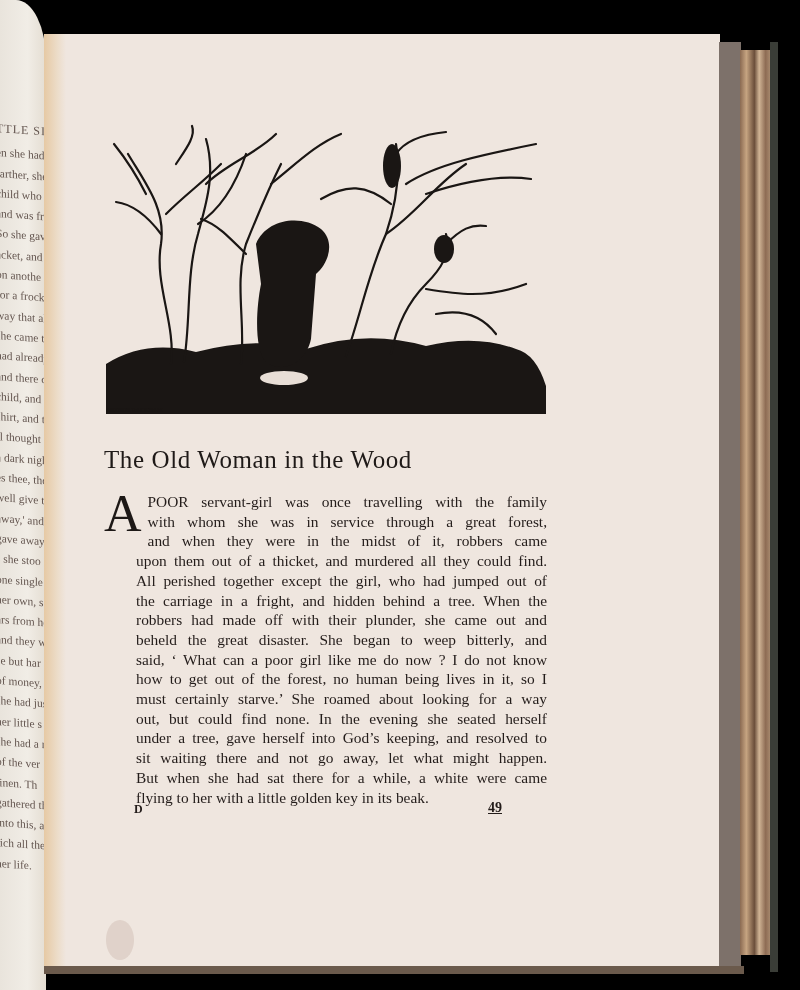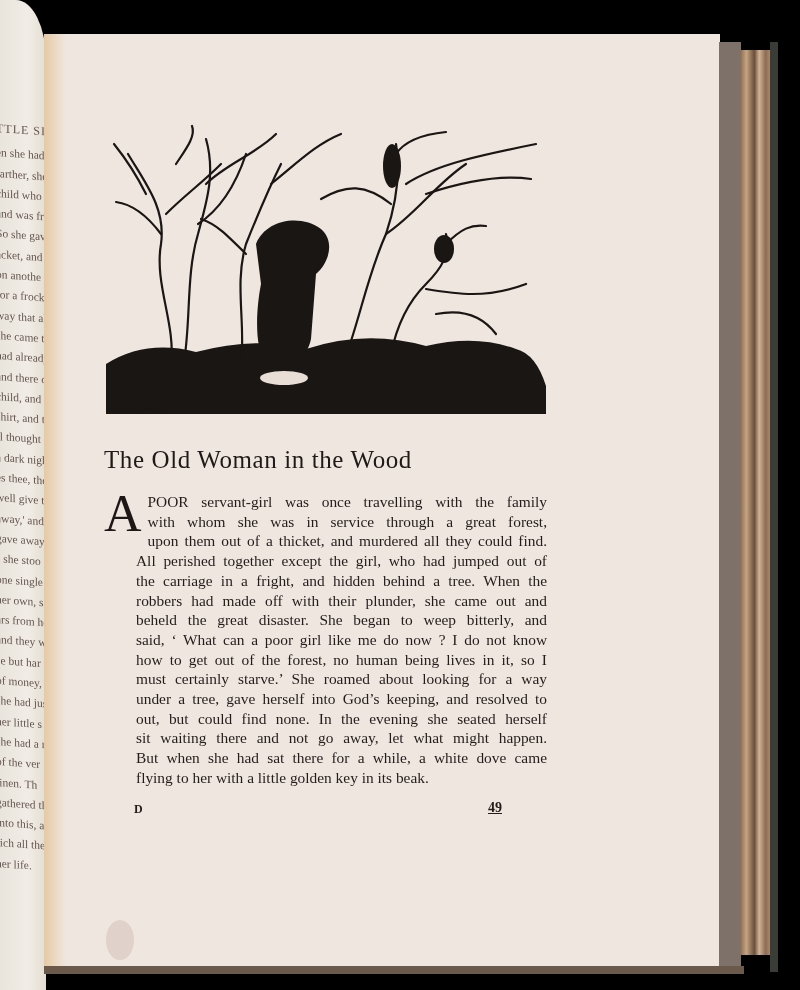--- a/index.html
+++ b/index.html
@@ -115,29 +115,30 @@
     <text x="0" y="288" font-size="6" fill="#1a1614">ARTHUR RACKHAM</text>
   </svg>
 </div>
 
 <div class="title">The Old Woman in the Wood</div>
 
 <div class="body-text">
   <span class="dropcap">A</span>
   <span class="line">POOR servant-girl was once travelling with the family</span>
   <span class="line">with whom she was in service through a great forest,</span>
+  <span class="line">and when they were in the midst of it, robbers came</span>
   <span class="line">upon them out of a thicket, and murdered all they could find.</span>
   <span class="line">All perished together except the girl, who had jumped out of</span>
   <span class="line">the carriage in a fright, and hidden behind a tree.  When the</span>
   <span class="line">robbers had made off with their plunder, she came out and</span>
   <span class="line">beheld the great disaster.  She began to weep bitterly, and</span>
   <span class="line">said, ‘ What can a poor girl like me do now ?  I do not know</span>
   <span class="line">how to get out of the forest, no human being lives in it, so I</span>
   <span class="line">must certainly starve.’  She roamed about looking for a way</span>
+  <span class="line">out, but could find none.  In the evening she seated herself</span>
   <span class="line">under a tree, gave herself into God’s keeping, and resolved to</span>
-  <span class="line">out, but could find none.  In the evening she seated herself</span>
   <span class="line">sit waiting there and not go away, let what might happen.</span>
-  <span class="line">But when she had sat there for a while, a white dove came</span>
+  <span class="line">But when she had sat there for a while, a white were came</span>
   <span class="line last">flying to her with a little golden key in its beak.</span>
 </div>
 
 <div class="sig">D</div>
 <div class="folio">49</div>
 
 </body></html>

